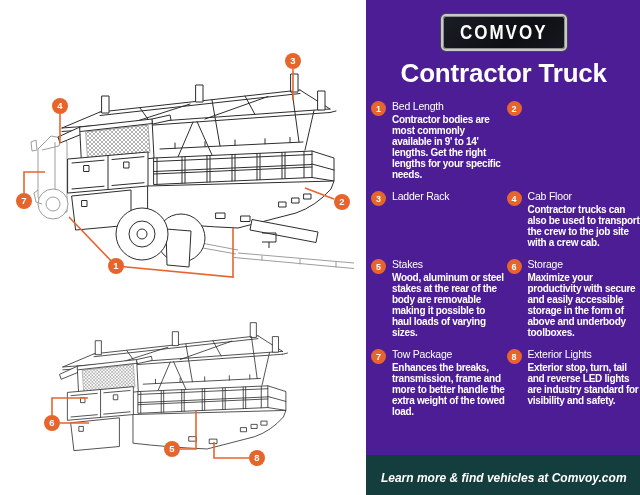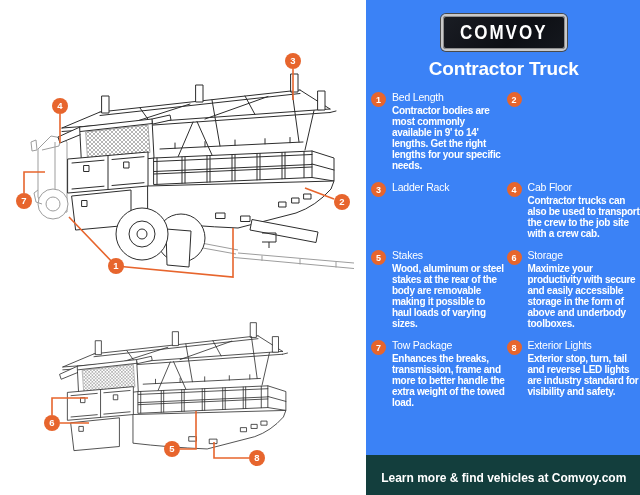--- a/index.html
+++ b/index.html
@@ -1,43 +1,43 @@
 <!DOCTYPE html>
 <html><head>
 <meta charset="utf-8">
 <style>
   html,body{margin:0;padding:0;background:#e8e8e8;}
   .page{width:640px;height:495px;display:flex;overflow:hidden;background:#ffffff;
         font-family:"Liberation Sans",sans-serif;position:relative;}
   .left{width:366px;height:495px;position:relative;background:#ffffff;}
   .stripe-dark{width:3px;background:#0E3439;}
   .stripe-light{width:2px;background:#ffffff;}
-  .panel{flex:1;background:#3b82f6;position:relative;display:flex;flex-direction:column;}
+  .panel{flex:1;background:#4c1d95;position:relative;display:flex;flex-direction:column;}
   .logo-badge{width:122px;height:33px;margin:14px auto 0;
       background:linear-gradient(135deg,#1a1d24 0%,#0d0f14 60%,#15181e 100%);
       border:2px solid #c9c9c9;border-radius:5px;
       box-shadow:0 0 0 1px #494949, inset 0 0 0 1px #8f8f8f;
       display:flex;align-items:center;justify-content:center;}
   .logo-text{color:#ffffff;font-weight:bold;font-size:17px;letter-spacing:2px;
       transform:scaleY(1.18);}
-  .title{color:#ffffff;font-size:19px;font-weight:bold;text-align:center;
+  .title{color:#ffffff;font-size:26px;font-weight:bold;text-align:center;
       margin:7px 0 11px 0;letter-spacing:-0.2px;}
   .features{display:grid;grid-template-columns:1fr 1fr;column-gap:2px;row-gap:10px;
       padding:0 2px 0 5px;align-content:start;}
   .feat{display:flex;gap:6px;align-items:flex-start;}
   .badge{flex:0 0 15px;width:15px;height:15px;border-radius:50%;background:#E7652D;
       color:#fff;font-size:9px;font-weight:bold;display:flex;align-items:center;
       justify-content:center;margin-top:1px;}
   .ftitle{color:#ffffff;font-weight:normal;font-size:10.5px;letter-spacing:-0.2px;
       margin:0 0 2px 0;}
   .fdesc{color:#ffffff;font-weight:bold;font-size:10px;letter-spacing:-0.3px;
       line-height:11px;white-space:pre;}
   .footerband{position:absolute;bottom:0;left:0;right:0;height:40px;background:#133E3D;
       display:flex;align-items:center;justify-content:center;padding-top:5px;
-      box-sizing:border-box;}
+      box-sizing:border-box;font-style:italic;}
   .footerband span{color:#ffffff;font-weight:bold;font-size:12px;}
 </style>
 </head>
 <body>
 
 <div class="page">
 
   <div class="left">
     <svg width="366" height="495" viewBox="0 0 366 495">
       <defs>

